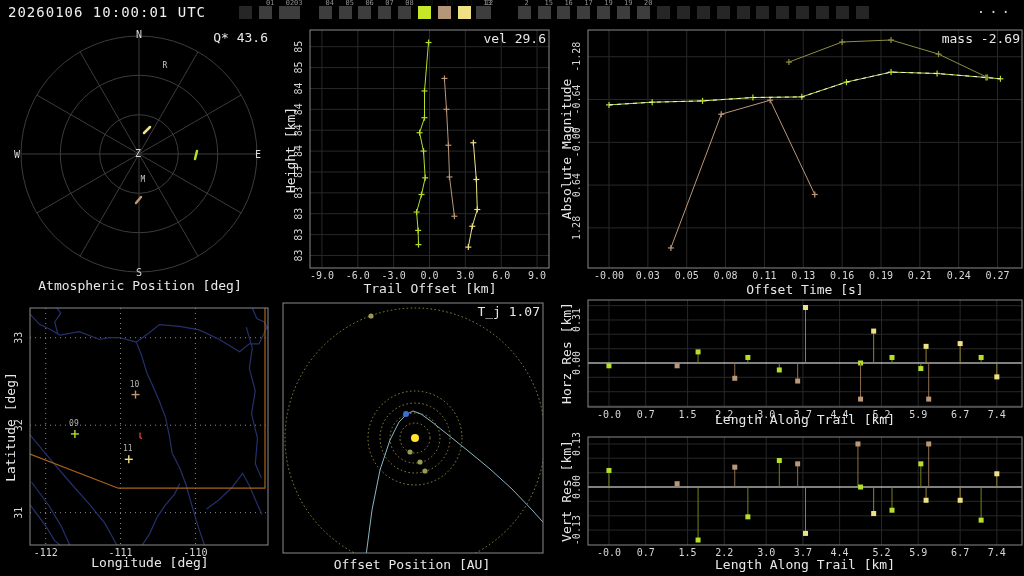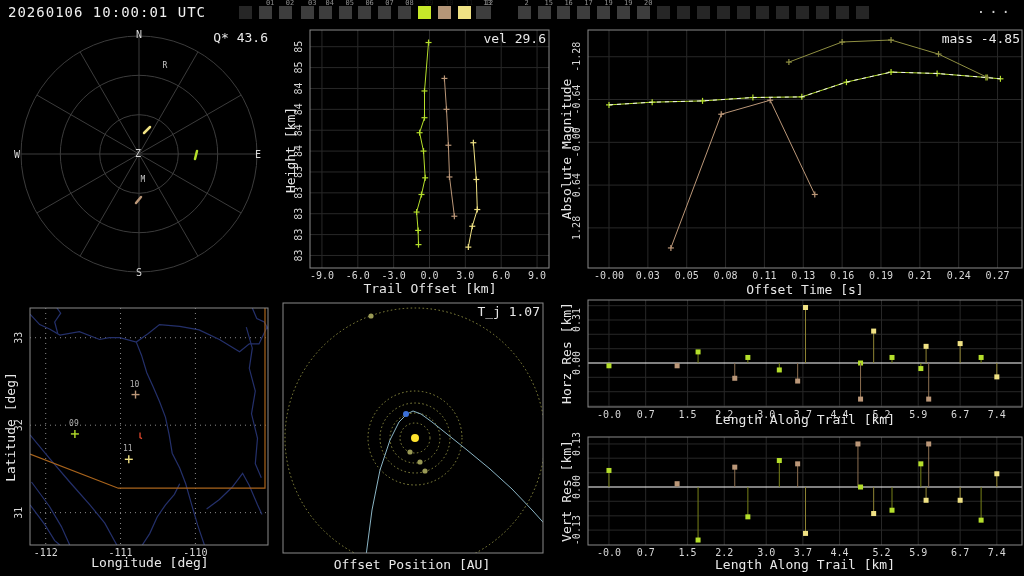--- a/index.html
+++ b/index.html
@@ -34,21 +34,21 @@
           <div class="box"></div>
         </div>
         <div class="slot st-idle" style="left: 212.9px;">
           <div class="box"></div>
           <span class="num">01</span>
         </div>
         <div class="slot st-idle" style="left: 232.8px;">
           <div class="box"></div>
           <span class="num">02</span>
         </div>
-        <div class="slot st-idle" style="left: 255px;">
+        <div class="slot st-idle" style="left: 241px;">
           <div class="box"></div>
           <span class="num">03</span>
         </div>
         <div class="slot st-idle" style="left: 272.6px;">
           <div class="box"></div>
           <span class="num">04</span>
         </div>
         <div class="slot st-idle" style="left: 292.5px;">
           <div class="box"></div>
           <span class="num">05</span>
@@ -531,23 +531,24 @@
         <rect x="957.6497584541064" y="497.7760736196319" width="5" height="5" fill="#f0e284"></rect>
         <line x1="981.1159420289855" x2="981.1159420289855" y1="487.02453987730064" y2="520.1533742331288" stroke="#778018" stroke-width="1"></line>
         <rect x="978.6159420289855" y="517.6533742331288" width="5" height="5" fill="#b5df2b"></rect>
         <line x1="996.840579710145" x2="996.840579710145" y1="487.02453987730064" y2="473.7730061349693" stroke="#8f8433" stroke-width="1"></line>
         <rect x="994.340579710145" y="471.2730061349693" width="5" height="5" fill="#f0e284"></rect>
       </g>
     </svg>
 
   <div class="lbl rgt" style="left:268px;top:31px">Q* 43.6</div>
   <div class="lbl rgt" style="left:546px;top:32px">vel 29.6</div>
-  <div class="lbl rgt" style="left:1020px;top:32px">mass -4.85</div>
+  <div class="lbl rgt" style="left:1020px;top:32px">mass -2.69</div>
   <div class="lbl rgt" style="left:540px;top:305px">T_j 1.07</div>
 
+  <div class="lbl ctr" style="left:140px;top:279px">Atmospheric Position [deg]</div>
   <div class="lbl ctr" style="left:430px;top:282px">Trail Offset [km]</div>
   <div class="lbl vlab" style="left:291px;top:150px">Height [km]</div>
   <div class="lbl ctr" style="left:805px;top:283px">Offset Time [s]</div>
   <div class="lbl vlab" style="left:567px;top:149px">Absolute Magnitude</div>
   <div class="lbl ctr" style="left:150px;top:556px">Longitude [deg]</div>
   <div class="lbl vlab" style="left:11px;top:427px">Latitude [deg]</div>
   <div class="lbl ctr" style="left:412px;top:558px">Offset Position [AU]</div>
   <div class="lbl vlab" style="left:567px;top:353px">Horz Res [km]</div>
   <div class="lbl ctr" style="left:805px;top:413px">Length Along Trail [km]</div>
   <div class="lbl vlab" style="left:567px;top:491px">Vert Res [km]</div>

